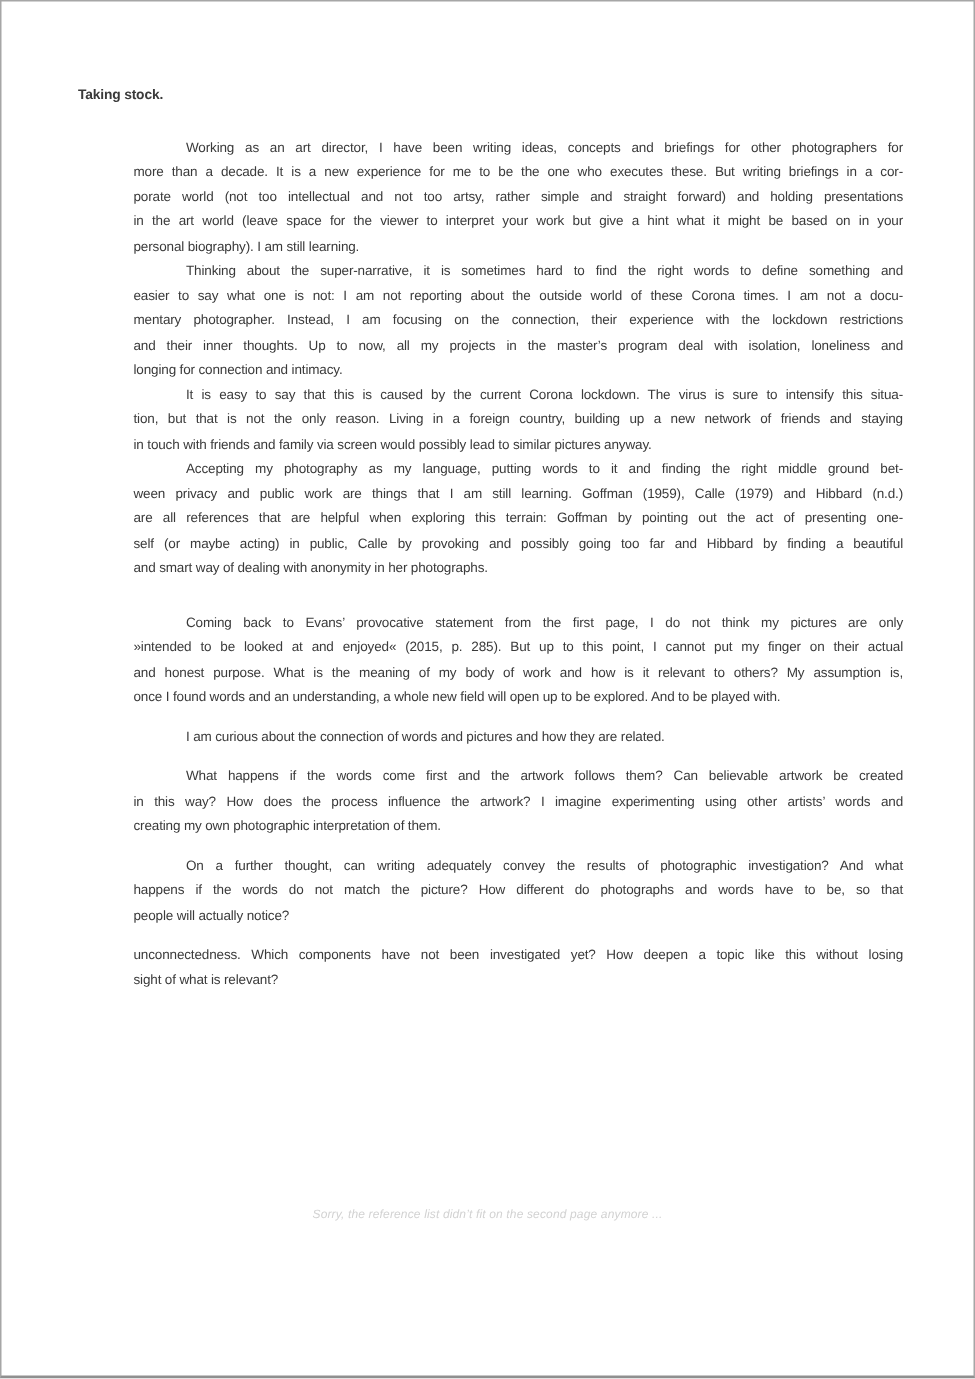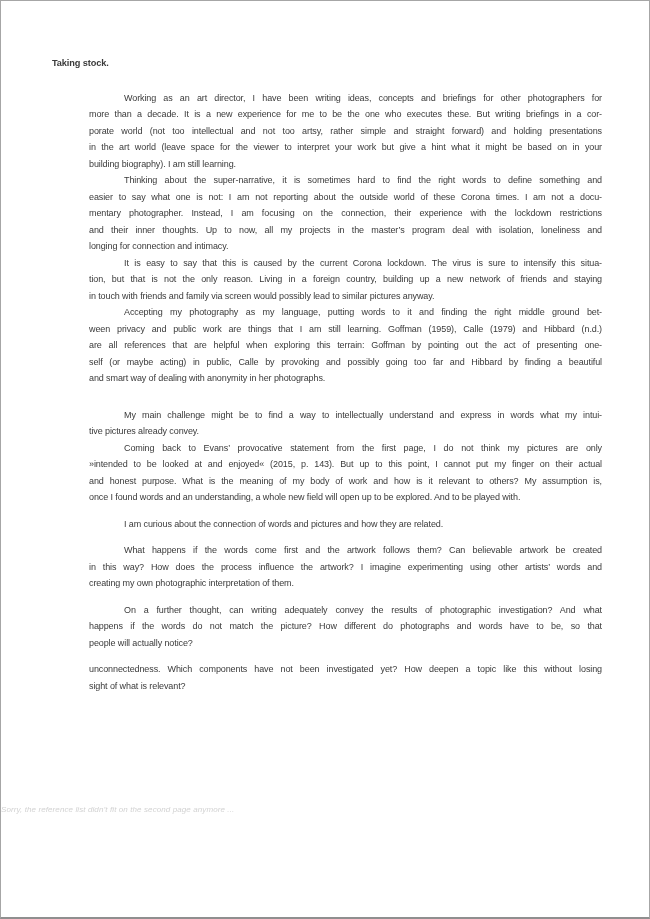--- a/index.html
+++ b/index.html
@@ -60,40 +60,41 @@
     padding-left: 35px;
   }
   .text-line.last {
     text-align-last: left;
   }
   .footer-note {
     position: absolute;
     top: 804px;
     left: 0;
     width: 100%;
+    text-align: center;
     font-size: 8px;
     letter-spacing: 0.1px;
     color: var(--footer-color);
     font-style: italic;
   }
 </style>
 </head>
 <body>
 
 <div class="page">
   <div class="doc-content">
       <section class="doc-section">
         <div class="section-heading">Taking stock.</div>
         <div class="section-body">
           <div class="paragraph">
             <div class="text-line first">Working as an art director, I have been writing ideas, concepts and briefings for other photographers for</div>
             <div class="text-line">more than a decade. It is a new experience for me to be the one who executes these. But writing briefings in a cor-</div>
             <div class="text-line">porate world (not too intellectual and not too artsy, rather simple and straight forward) and holding presentations</div>
             <div class="text-line">in the art world (leave space for the viewer to interpret your work but give a hint what it might be based on in your</div>
-            <div class="text-line last">building biography). I am still learning.</div>
+            <div class="text-line last">personal biography). I am still learning.</div>
           </div>
           <div class="paragraph">
             <div class="text-line first">Thinking about the super-narrative, it is sometimes hard to find the right words to define something and</div>
             <div class="text-line">easier to say what one is not: I am not reporting about the outside world of these Corona times. I am not a docu-</div>
             <div class="text-line">mentary photographer. Instead, I am focusing on the connection, their experience with the lockdown restrictions</div>
             <div class="text-line">and their inner thoughts. Up to now, all my projects in the master’s program deal with isolation, loneliness and</div>
             <div class="text-line last">longing for connection and intimacy.</div>
           </div>
           <div class="paragraph">
             <div class="text-line first">It is easy to say that this is caused by the current Corona lockdown. The virus is sure to intensify this situa-</div>
@@ -105,26 +106,22 @@
             <div class="text-line">ween privacy and public work are things that I am still learning. Goffman (1959), Calle (1979) and Hibbard (n.d.)</div>
             <div class="text-line">are all references that are helpful when exploring this terrain: Goffman by pointing out the act of presenting one-</div>
             <div class="text-line">self (or maybe acting) in public, Calle by provoking and possibly going too far and Hibbard by finding a beautiful</div>
             <div class="text-line last">and smart way of dealing with anonymity in her photographs.</div>
           </div>
         </div>
       </section>
       <section class="doc-section">
         <div class="section-body">
           <div class="paragraph">
-            <div class="text-line first">My main challenge might be to find a way to intellectually understand and express in words what my intui-</div>
-            <div class="text-line last">tive pictures already convey.</div>
-          </div>
-          <div class="paragraph">
             <div class="text-line first">Coming back to Evans’ provocative statement from the first page, I do not think my pictures are only</div>
-            <div class="text-line">»intended to be looked at and enjoyed« (2015, p. 143). But up to this point, I cannot put my finger on their actual</div>
+            <div class="text-line">»intended to be looked at and enjoyed« (2015, p. 285). But up to this point, I cannot put my finger on their actual</div>
             <div class="text-line">and honest purpose. What is the meaning of my body of work and how is it relevant to others? My assumption is,</div>
             <div class="text-line last">once I found words and an understanding, a whole new field will open up to be explored. And to be played with.</div>
           </div>
           <div class="paragraph spaced">
             <div class="text-line first last">I am curious about the connection of words and pictures and how they are related.</div>
           </div>
           <div class="paragraph spaced">
             <div class="text-line first">What happens if the words come first and the artwork follows them? Can believable artwork be created</div>
             <div class="text-line">in this way? How does the process influence the artwork? I imagine experimenting using other artists’ words and</div>
             <div class="text-line last">creating my own photographic interpretation of them.</div>

